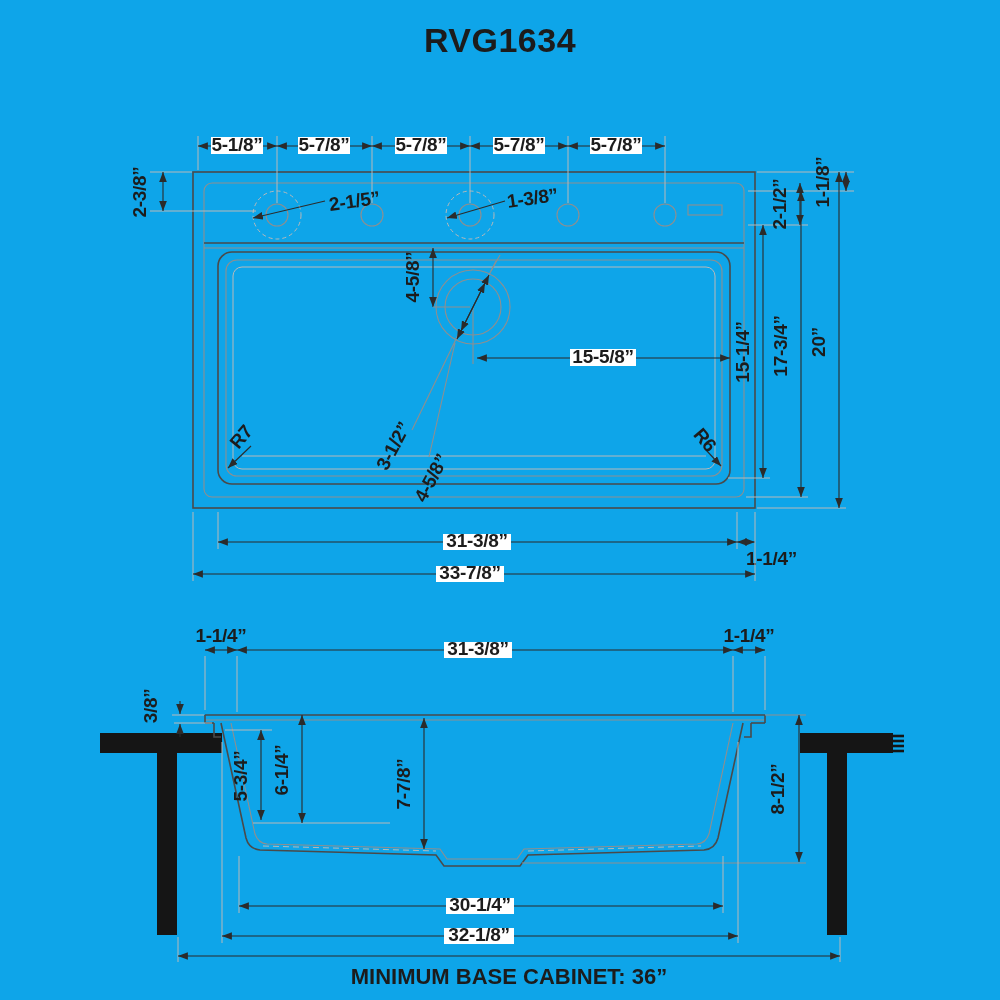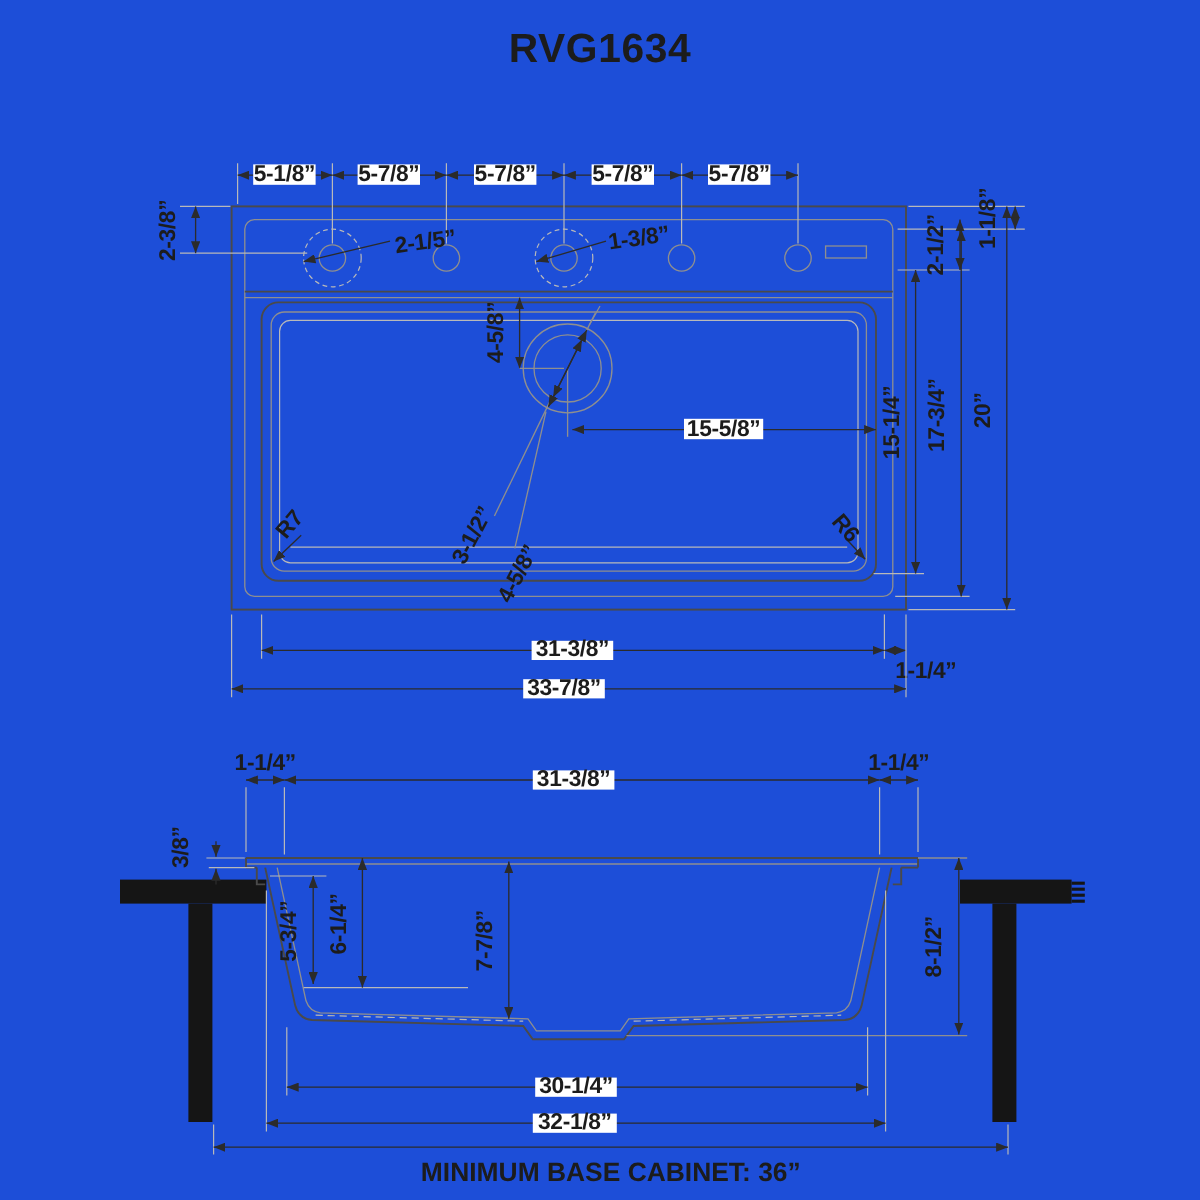--- a/index.html
+++ b/index.html
@@ -1,16 +1,16 @@
 <!DOCTYPE html>
 <html><head>
 <meta charset="utf-8">
 <style>
   html,body{margin:0;padding:0;background:#ffffff;}
-  .stage{width:1000px;height:1000px;position:relative;background:#1d4ed8;overflow:hidden;}
+  .stage{width:1000px;height:1000px;position:relative;background:#0ea5e9;overflow:hidden;}
   svg{display:block;}
   svg text{font-family:"Liberation Sans",sans-serif;fill:#1c1c1c;}
   .tt{font-size:34px;font-weight:bold;letter-spacing:0.5px;}
   .t{font-size:19px;font-weight:bold;letter-spacing:-0.3px;}
   .big{font-size:22px;font-weight:bold;}
   .s1{fill:none;stroke:#4a4a4a;stroke-width:1.6;}
   .s2{fill:none;stroke:#8f8f8f;stroke-width:1.1;}
   .s3{fill:none;stroke:#b9b9b9;stroke-width:1;}
   .dim{fill:none;stroke:#2b2b2b;stroke-width:1.1;}
   .wh{fill:#ffffff;stroke:none;}

